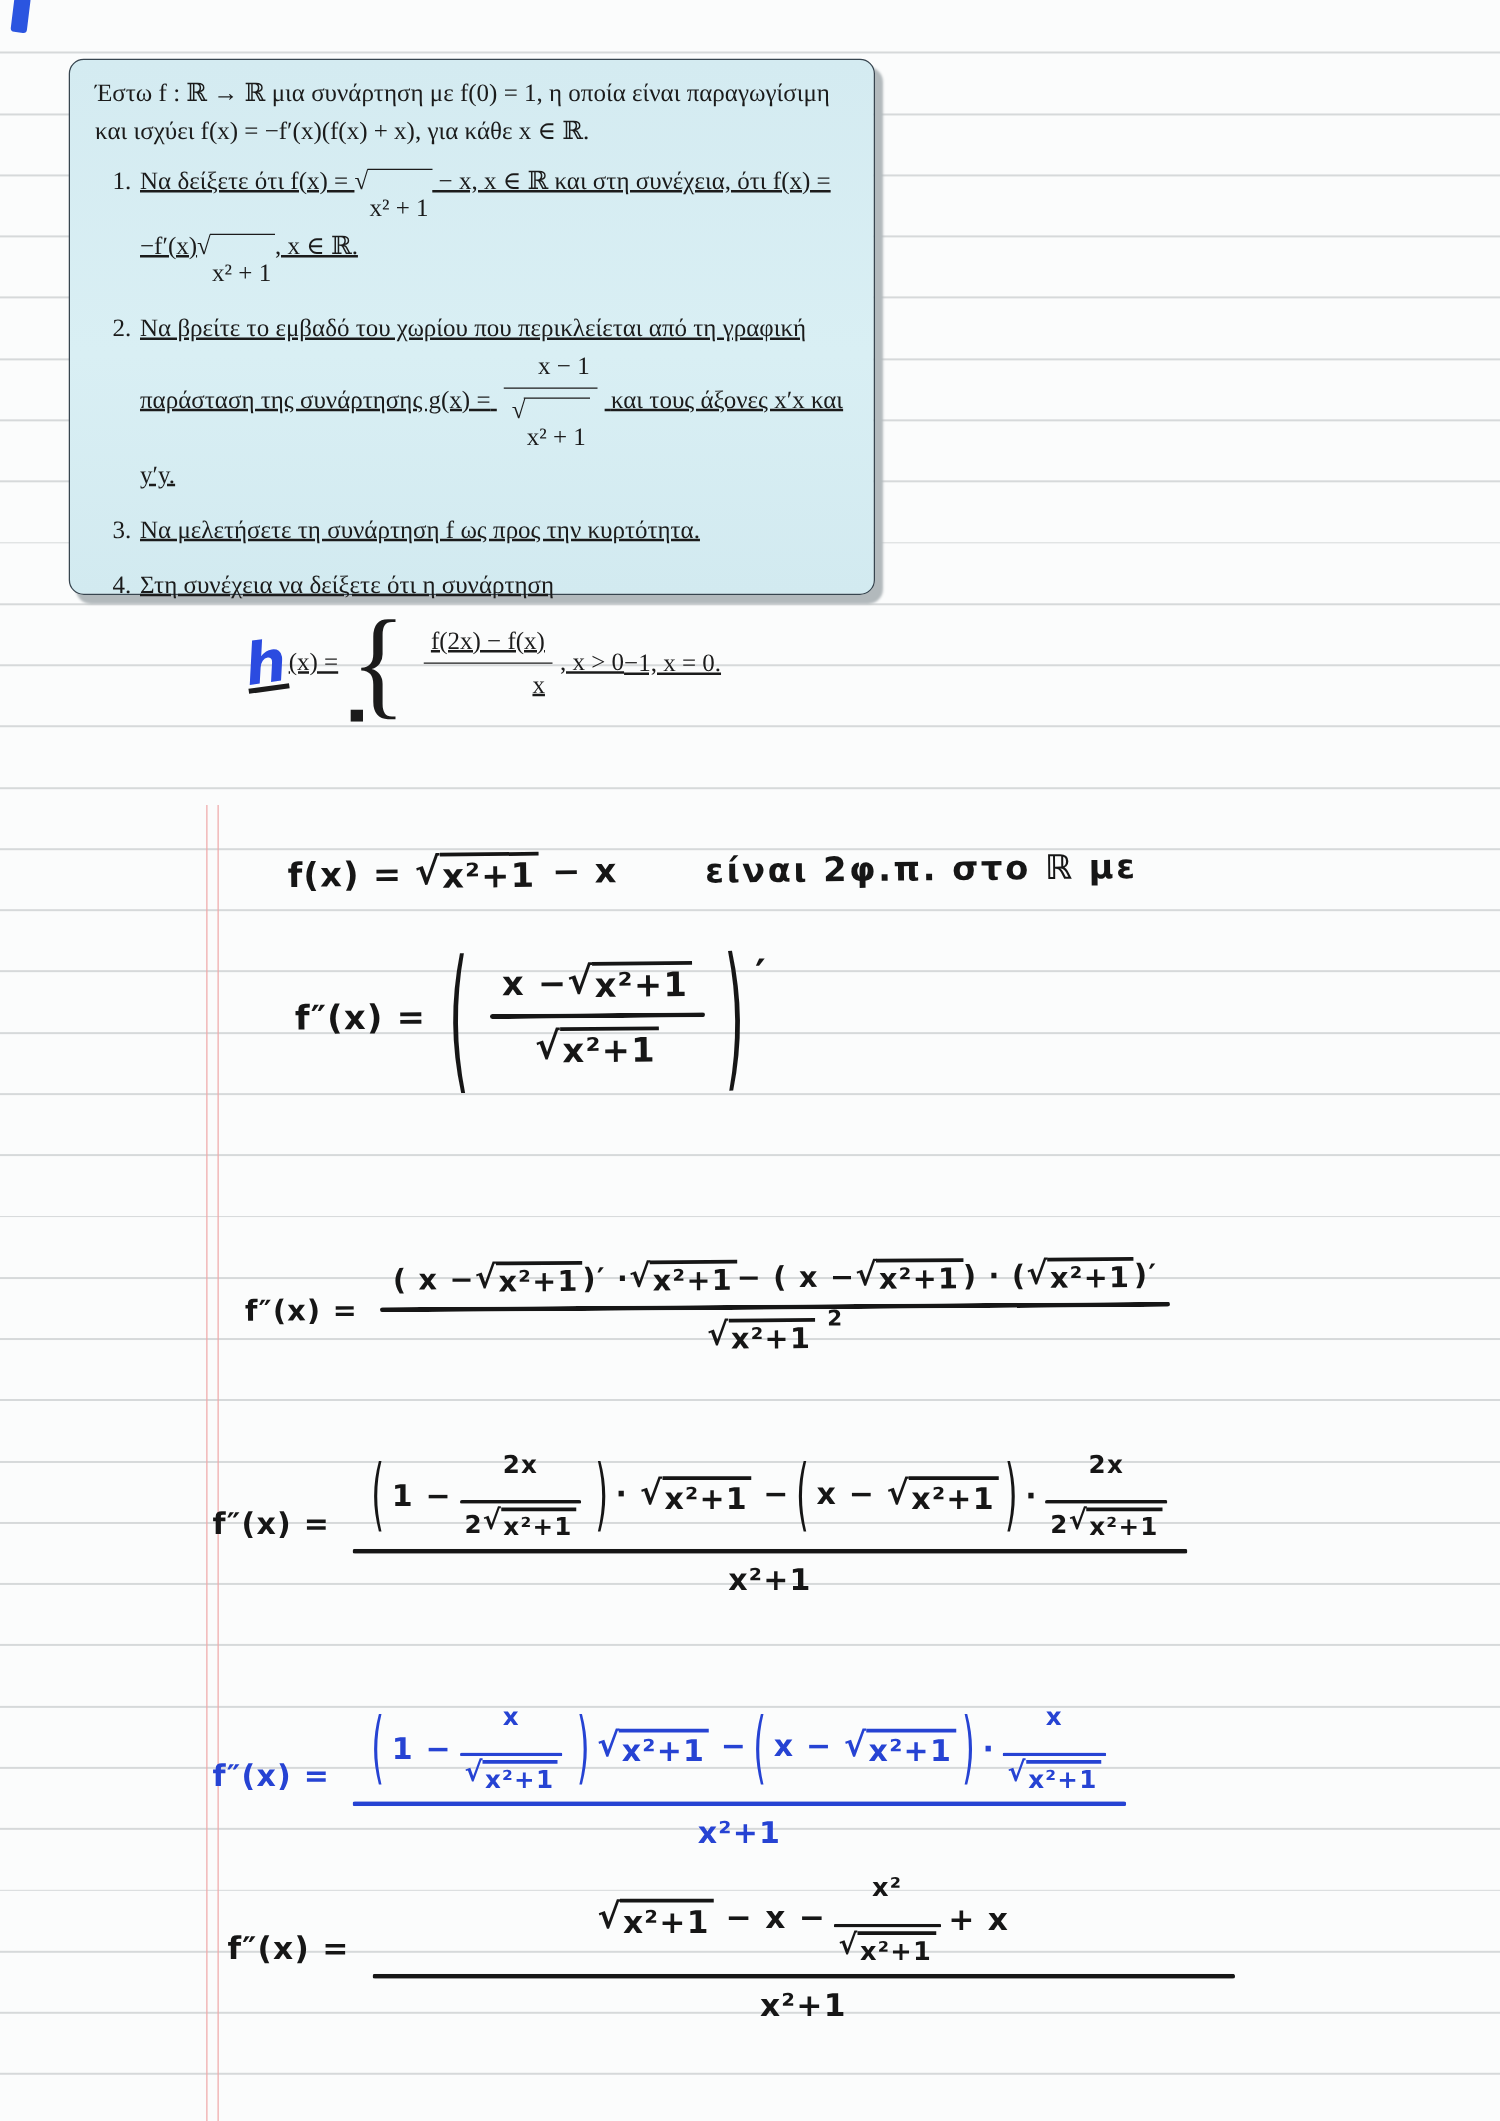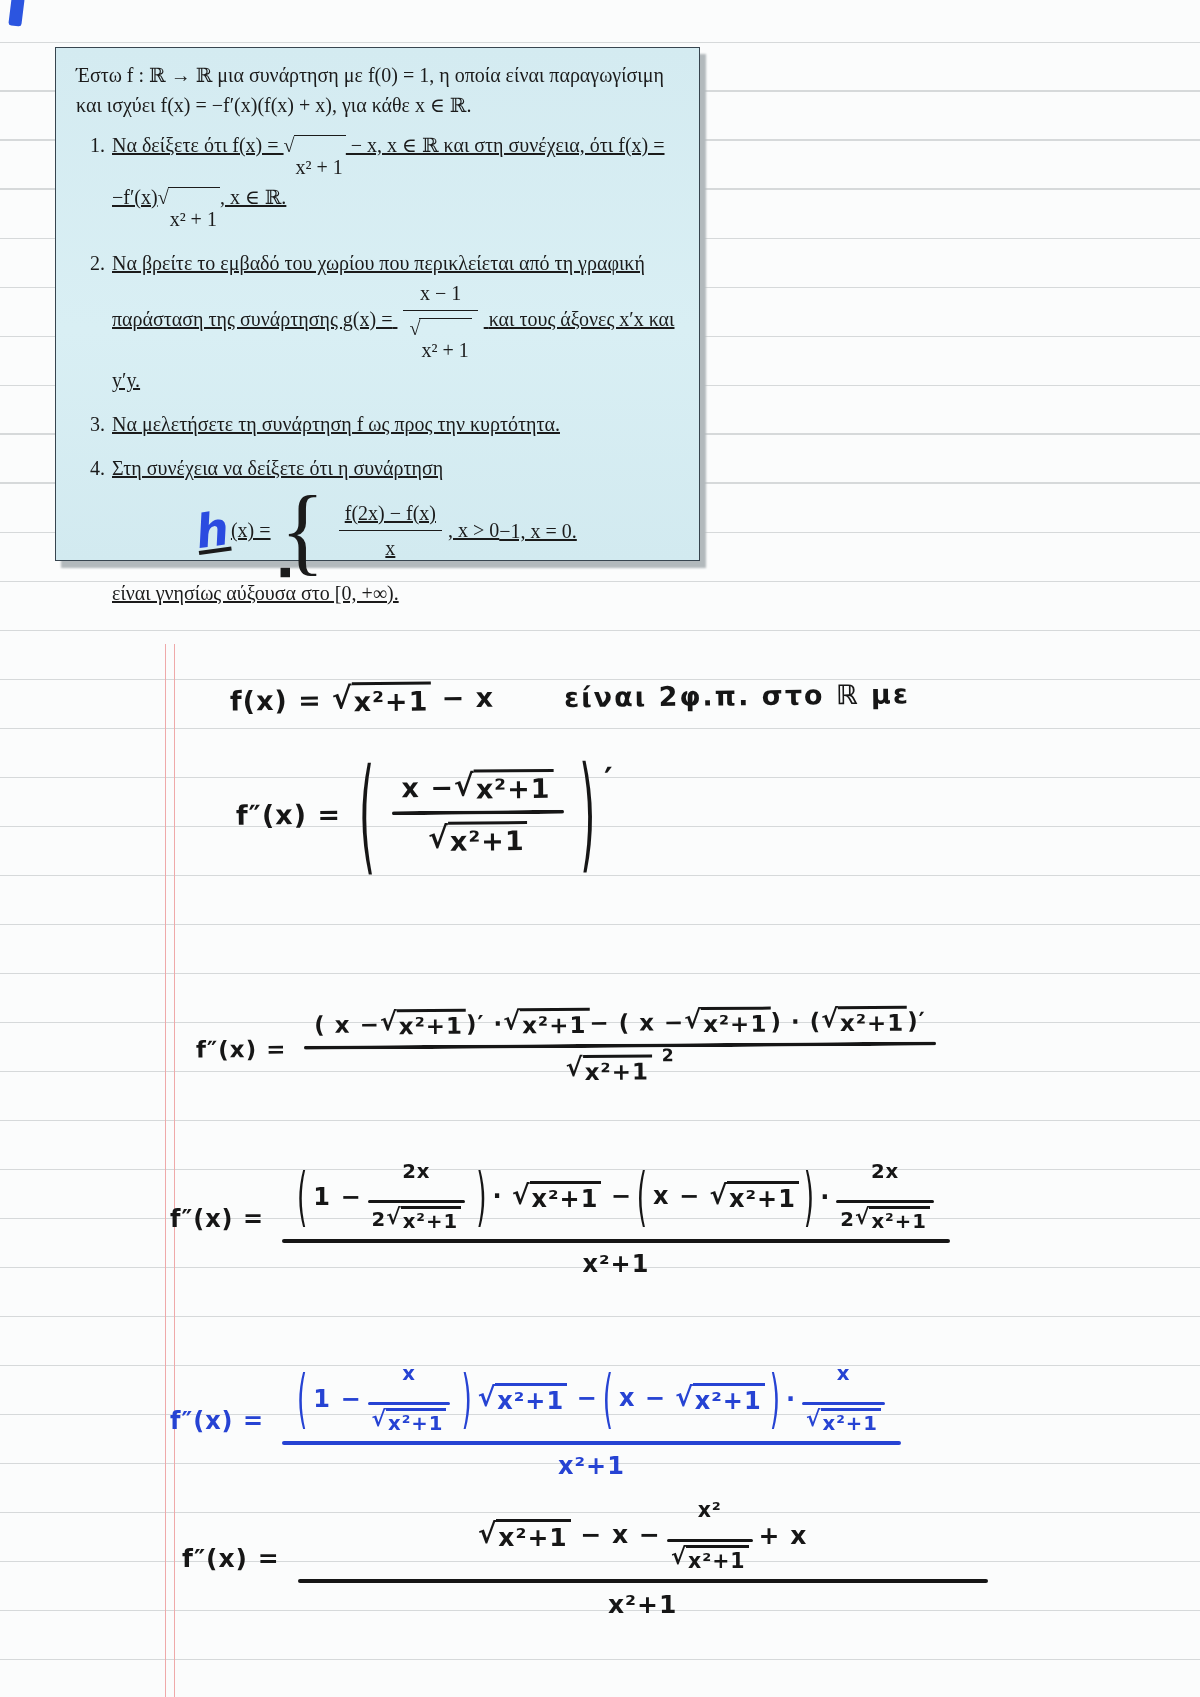--- a/index.html
+++ b/index.html
@@ -18,32 +18,32 @@
   .margin-line{
     position:absolute;left:165px;top:644px;bottom:0;width:8px;
     border-left:1.5px solid #efa9a9;border-right:1.5px solid #efa9a9;
   }
   .pen-mark{
     position:absolute;left:10px;top:-3px;width:13px;height:29px;
     background:#2b55e0;border-radius:3px;transform:rotate(7deg);
   }
   
   .pbox{
-    position:absolute;left:55px;top:47px;width:645px;height:514px;box-sizing:border-box;
+    position:absolute;left:55px;top:47px;width:645px;height:429px;box-sizing:border-box;
     background:linear-gradient(180deg,#d4ebf1 0%,#d9eff4 55%,#d2eaf0 100%);
-    border:1.6px solid #37454f;border-radius:0;
+    border:1.6px solid #37454f;border-radius:12px;
     box-shadow:6px 7px 2px #b2b9bc;
     padding:12px 18px 10px 20px;
     font-size:20px;line-height:1.5;
   }
   .pbox .intro{margin:0 0 10px 0;}
   .pitem{display:flex;margin:0 0 14px 0;}
   .pitem .inum{width:36px;flex:0 0 36px;text-align:left;padding-left:14px;box-sizing:border-box;}
   .pitem .ibody{flex:1;text-decoration:underline;}
-  .ifrac{display:inline-flex;flex-direction:column;align-items:center;vertical-align:middle;margin:0 6px;}
+  .ifrac{display:inline-flex;flex-direction:column;align-items:flex-end;vertical-align:middle;margin:0 6px;}
   .ifrac .fn{padding:0 6px 2px;}
   .ifrac .fb{align-self:stretch;border-top:1.8px solid #1b1b1b;height:0;}
   .ifrac .fd{padding:2px 6px 0;}
   .pw{display:flex;align-items:center;justify-content:center;margin:6px 0 4px -20px;}
   .pw .brace{font-size:92px;font-weight:400;line-height:0.9;transform:scaleY(1.05);margin:0 8px 0 10px;}
   .pw-cases{display:flex;align-items:center;}
   .pw-row1{display:flex;align-items:center;}
   .pw-row2{margin-top:2px;}
   .hname{
     color:#2b4be0;font-family:"DejaVu Sans",sans-serif;font-weight:bold;font-style:italic;
@@ -145,21 +145,20 @@
                 <span class="fn">f(2x) − f(x)</span>
                 <span class="fb"></span>
                 <span class="fd">x</span>
               </span>
               <span>,  x &gt; 0</span>
             </span>
             <span class="pw-row2">−1,  x = 0.</span>
           </span>
         </div>
 
-        <div class="outro">είναι γνησίως αύξουσα στο [0, +∞).</div>
       </div>
     </div>
   </div>
 
   <div class="hw hw1 hwrow">
     <span class="lhs">f(x) =</span>
     <span><span class="rt">
           <span class="rsym">√</span>
           <span class="vin">x²+1</span>
         </span>  − x</span>

